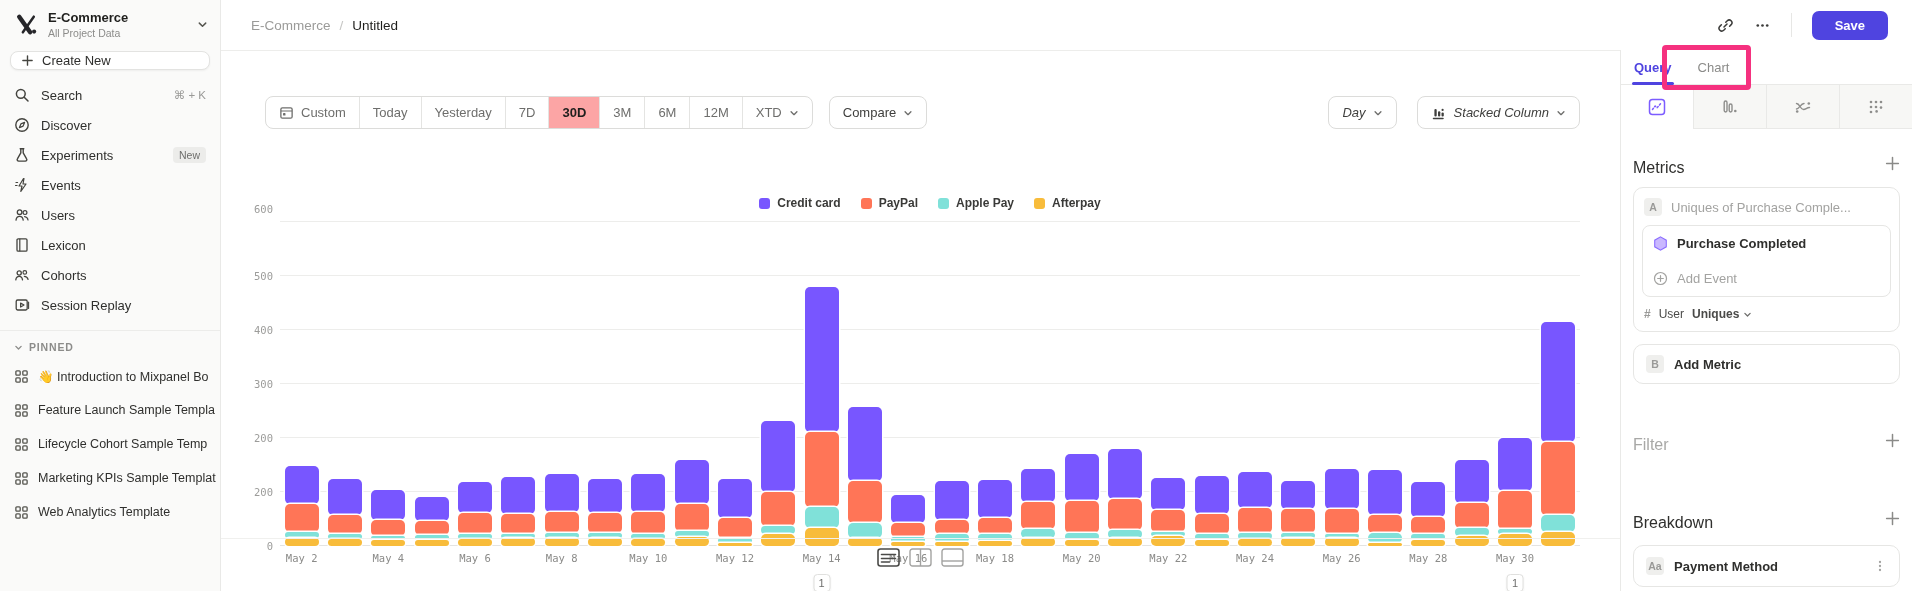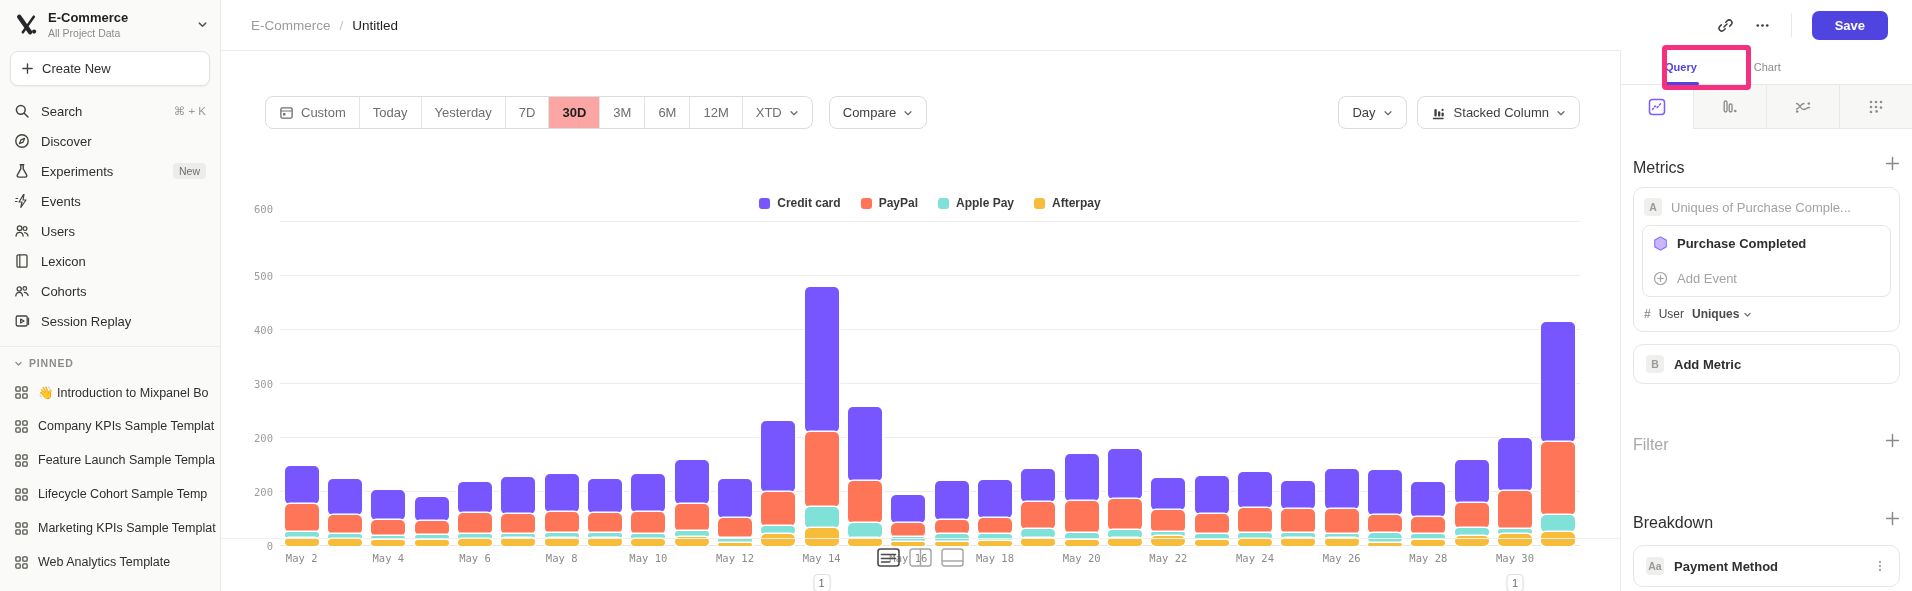--- a/index.html
+++ b/index.html
@@ -12,21 +12,21 @@
   svg { display:block; }
 
   
   .sidebar { position:absolute; left:0; top:0; bottom:0; width:221px;
     background:#FAFAF9; border-right:1px solid #E9E9E7; }
   .brand { display:flex; align-items:center; gap:9px; padding:10px 12px 6px 14px; }
   .brand-names { flex:1; min-width:0; }
   .brand-name { font-size:13px; font-weight:700; color:#1F1F1D; }
   .brand-sub { font-size:10.5px; color:#8C8C8A; margin-top:2px; }
   .chev { color:#55554F; }
-  .create-new { margin:6px 10px 10px; height:35px; background:#fff; border:1px solid #E3E3E1;
+  .create-new { margin:6px 10px 10px; height:19px; background:#fff; border:1px solid #E3E3E1;
     border-radius:8px; display:flex; align-items:center; gap:8px; padding:0 10px;
     font-size:13px; color:#2F2F2D; box-shadow:0 1px 2px rgba(0,0,0,.05); cursor:pointer; }
   .nav-item { display:flex; align-items:center; gap:10px; height:30px; padding:0 14px;
     font-size:13px; color:#2F2F2D; cursor:pointer; }
   .nav-icon { width:17px; color:#44443F; flex:none; }
   .nav-spacer { flex:1; }
   .shortcut { font-size:11.5px; color:#9A9A98; }
   .new-badge { font-size:10.5px; color:#6E6E6C; background:#ECECEA; border-radius:4px; padding:2px 6px; }
   .side-divider { border-top:1px solid #ECECEA; margin:10px 0 8px; }
   .pinned-header { display:flex; align-items:center; gap:6px; padding:2px 14px 6px;
@@ -55,21 +55,21 @@
   .seg-group { display:flex; align-items:stretch; border:1px solid #DCDCDA; border-radius:8px;
     overflow:hidden; height:33px; background:#fff; }
   .seg { display:flex; align-items:center; gap:7px; padding:0 13px; font-size:13px;
     color:#6E6E6C; border-left:1px solid #E4E4E2; cursor:pointer; white-space:nowrap; }
   .seg:first-child { border-left:none; }
   .seg.active { background:#fca5a5; color:#1F1F1D; font-weight:700; }
   .pill-btn { display:flex; align-items:center; gap:7px; height:33px; padding:0 13px;
     border:1px solid #DCDCDA; border-radius:8px; background:#fff; font-size:13px;
     color:#3F3F3D; cursor:pointer; white-space:nowrap; }
   .compare-btn { margin-left:16px; }
-  .toolbar-right { margin-left:auto; display:flex; gap:10px; }
+  .toolbar-right { margin-left:auto; display:flex; gap:20px;font-style:italic; }
 
   .chart-area { position:absolute; left:0; top:171px; width:100%; height:0; }
   .legend { position:absolute; left:59px; top:-26px; width:1300px; display:flex;
     justify-content:center; gap:20px; }
   .legend-item { display:flex; align-items:center; gap:7px; font-size:12px; color:#3A3A38;
     font-weight:600; cursor:pointer; }
   .legend-swatch { width:11px; height:11px; border-radius:3px; }
   .ylabels { position:absolute; left:0; top:0; width:52px; height:324px; }
   .ylabel { position:absolute; right:0; width:52px; text-align:right;
     font-family:"DejaVu Sans Mono",monospace; font-size:10.5px; color:#9C9C9A; }
@@ -89,22 +89,22 @@
     color:#6E6E6C; box-shadow:0 1px 2px rgba(0,0,0,.05); cursor:pointer; }
   .chart-footer { position:absolute; left:0; right:0; top:487px; border-top:1px solid #F0F0EE; }
   .layout-switch { display:flex; justify-content:center; gap:9px; padding-top:9px; }
   .layout-icon { cursor:pointer; display:flex; }
 
   
   .right-panel { position:absolute; left:1620px; top:50px; right:0; bottom:0;
     background:#fff; border-left:1px solid #E9E9E7; }
   .rp-tabs { display:flex; gap:26px; height:35px; align-items:center; padding-left:13px;
     border-bottom:1px solid #E9E9E7; }
-  .rp-tab { font-size:11px; color:#8B8B89; cursor:pointer; position:relative;
-    height:100%; display:flex; align-items:center;margin-left:31px; }
+  .rp-tab { font-size:13px; color:#8B8B89; cursor:pointer; position:relative;
+    height:100%; display:flex; align-items:center; }
   .rp-tab.active { color:#4F44E0; font-weight:600; }
   .rp-tab.active::after { content:""; position:absolute; left:-2px; right:-2px; bottom:-1px;
     height:3px; background:#4F44E0; border-radius:2px; }
   .rp-strip { display:flex; height:44px; }
   .rp-cell { flex:1; display:flex; align-items:center; justify-content:center;
     background:#F7F7F5; border-left:1px solid #E9E9E7; border-bottom:1px solid #E9E9E7;
     color:#8E8E8C; cursor:pointer; }
   .rp-cell:first-child { border-left:none; }
   .rp-cell.active { background:#fff; border-bottom-color:#fff; color:#7C5CFF; }
   .rp-content { padding:20px 12px 0; }
@@ -281,31 +281,20 @@
       </div>
       <div class="pinned-item">
         <span class="pinned-icon">
           <svg width="15" height="15" viewBox="0 0 16 16" fill="none" stroke="currentColor" stroke-width="1.4">
             <rect x="2" y="2" width="4.6" height="4.6" rx="1"></rect>
             <rect x="9.4" y="2" width="4.6" height="4.6" rx="1"></rect>
             <rect x="2" y="9.4" width="4.6" height="4.6" rx="1"></rect>
             <rect x="9.4" y="9.4" width="4.6" height="4.6" rx="1"></rect>
           </svg>
         </span>
-        <span class="pinned-label">Company KPIs Sample Templat</span>
-      </div>
-      <div class="pinned-item">
-        <span class="pinned-icon">
-          <svg width="15" height="15" viewBox="0 0 16 16" fill="none" stroke="currentColor" stroke-width="1.4">
-            <rect x="2" y="2" width="4.6" height="4.6" rx="1"></rect>
-            <rect x="9.4" y="2" width="4.6" height="4.6" rx="1"></rect>
-            <rect x="2" y="9.4" width="4.6" height="4.6" rx="1"></rect>
-            <rect x="9.4" y="9.4" width="4.6" height="4.6" rx="1"></rect>
-          </svg>
-        </span>
         <span class="pinned-label">Feature Launch Sample Templa</span>
       </div>
       <div class="pinned-item">
         <span class="pinned-icon">
           <svg width="15" height="15" viewBox="0 0 16 16" fill="none" stroke="currentColor" stroke-width="1.4">
             <rect x="2" y="2" width="4.6" height="4.6" rx="1"></rect>
             <rect x="9.4" y="2" width="4.6" height="4.6" rx="1"></rect>
             <rect x="2" y="9.4" width="4.6" height="4.6" rx="1"></rect>
             <rect x="9.4" y="9.4" width="4.6" height="4.6" rx="1"></rect>
           </svg>

